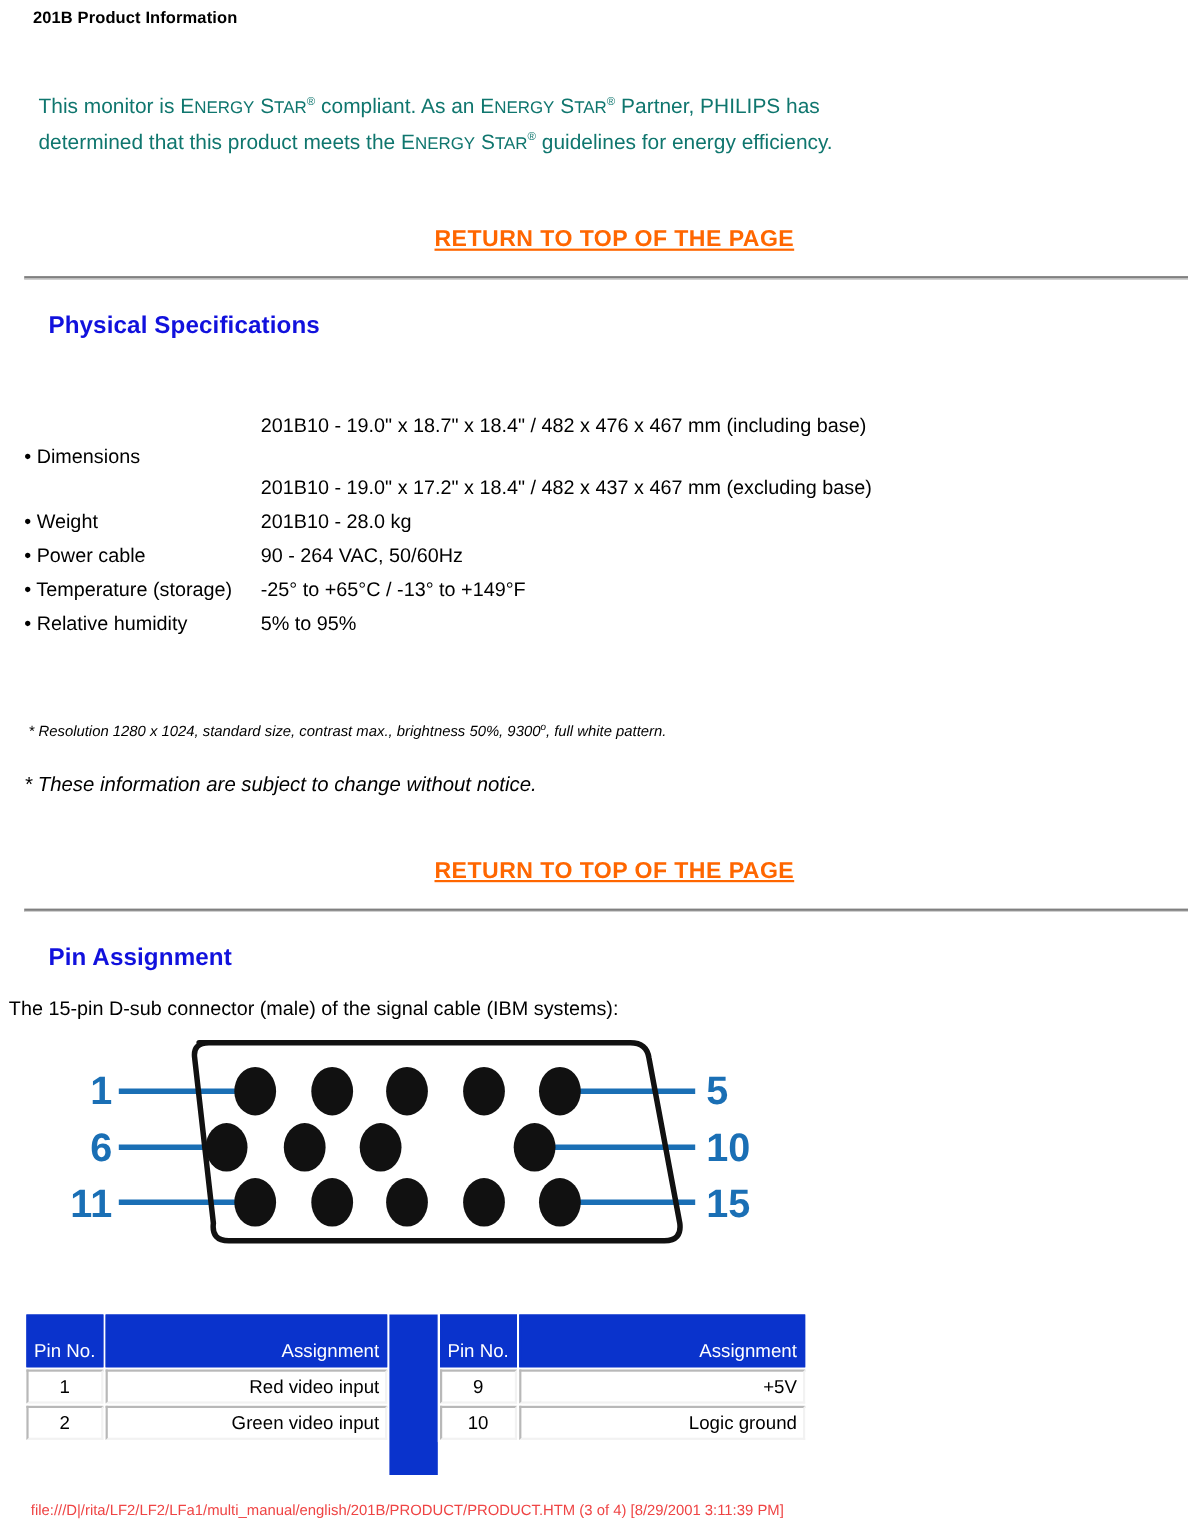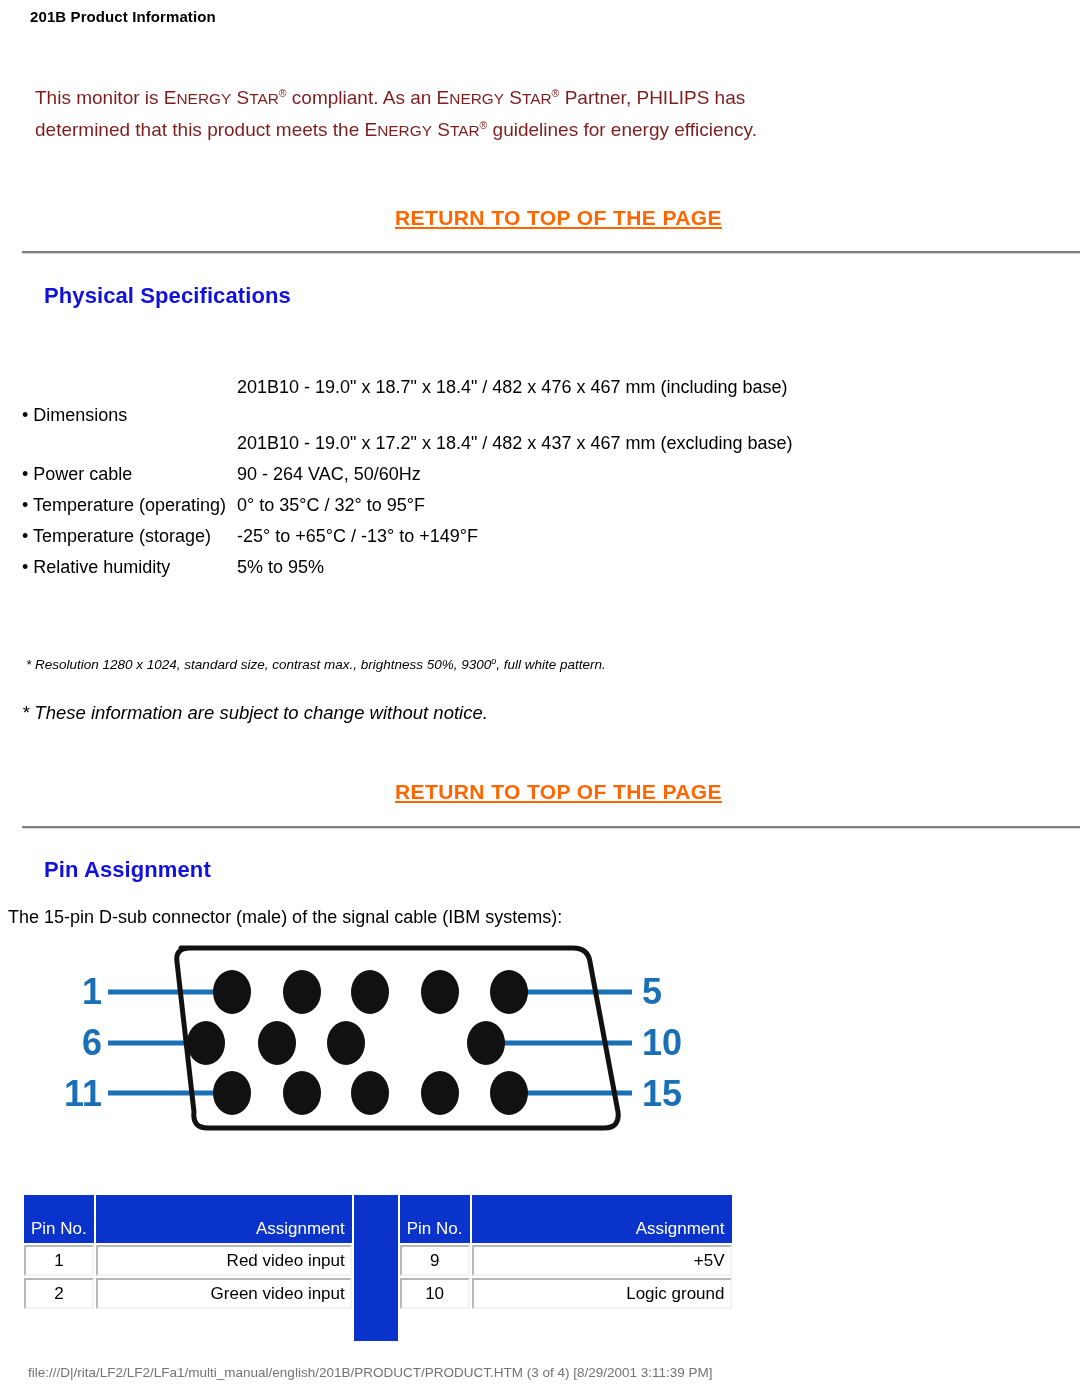--- a/index.html
+++ b/index.html
@@ -30,21 +30,21 @@
   }
 
   
   .intro {
     position: absolute;
     left: 35px;
     top: 82px;
     width: 800px;
     font-size: 19px;
     line-height: 31px;
-    color: #7f1d1d;
+    color: #0f766e;
   }
   .sc {
     font-size: 19px;
   }
   .sc .cap { font-size: 19px; }
   .sc .small { font-size: 15.4px; }
   sup.reg {
     font-size: 10.5px;
     vertical-align: super;
     line-height: 0;
@@ -218,21 +218,21 @@
     min-height: 150px;
     margin-top: 2px;
   }
 
   
   .footer-path {
     position: absolute;
     left: 28px;
     top: 1365px;
     font-size: 13.5px;
-    color: #737373;
+    color: #ef4444;
     white-space: nowrap;
   }
 </style>
 </head>
 <body>
 
 <div class="page-header">201B Product Information</div>
 
 <div class="intro"><span>This monitor is </span><span class="sc"><span><span class="cap">E</span><span class="small">NERGY</span> <span class="cap">S</span><span class="small">TAR</span></span><sup class="reg">®</sup></span><span> compliant. </span><span>As an </span><span class="sc"><span><span class="cap">E</span><span class="small">NERGY</span> <span class="cap">S</span><span class="small">TAR</span></span><sup class="reg">®</sup></span><span> Partner, </span><span>PHILIPS</span><span> has determined that this product meets the </span><span class="sc"><span><span class="cap">E</span><span class="small">NERGY</span> <span class="cap">S</span><span class="small">TAR</span></span><sup class="reg">®</sup></span><span> guidelines for energy efficiency.</span></div>
 
@@ -246,26 +246,26 @@
   <tbody>
     <tr>
       <td class="spec-label">• Dimensions</td>
       <td class="spec-value">
         <span class="sv-line">201B10 - 19.0" x 18.7" x 18.4" / 482 x 476 x 467 mm (including base)</span>
         <span class="sv-gap"></span>
         <span class="sv-line">201B10 - 19.0" x 17.2" x 18.4" / 482 x 437 x 467 mm (excluding base)</span>
       </td>
     </tr>
     <tr>
+      <td class="spec-label">• Weight</td>
+      <td class="spec-value">201B10 - 28.0 kg</td>
+    </tr>
+    <tr>
       <td class="spec-label">• Power cable</td>
       <td class="spec-value">90 - 264 VAC, 50/60Hz</td>
-    </tr>
-    <tr>
-      <td class="spec-label">• Temperature (operating)</td>
-      <td class="spec-value">0° to 35°C / 32° to 95°F</td>
     </tr>
     <tr>
       <td class="spec-label">• Temperature (storage)</td>
       <td class="spec-value">-25° to +65°C / -13° to +149°F</td>
     </tr>
     <tr>
       <td class="spec-label">• Relative humidity</td>
       <td class="spec-value">5% to 95%</td>
     </tr>
   </tbody>

